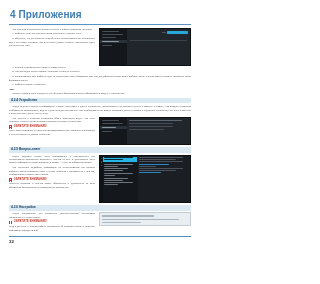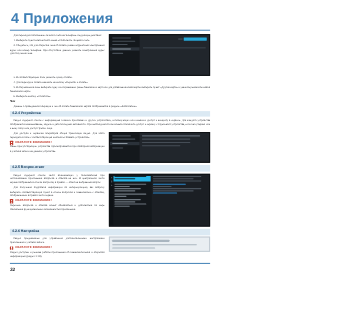--- a/index.html
+++ b/index.html
@@ -1,20 +1,20 @@
 <!DOCTYPE html>
 <html><head>
 <meta charset="utf-8">
 <style>
   html,body{margin:0;padding:0;background:#ffffff;}
   body{width:200px;height:284px;overflow:hidden;font-family:"Liberation Serif",serif;color:#1a1a1a;}
   .page{position:relative;width:200px;height:284px;background:#fff;box-sizing:border-box;padding:8px 9px 0 9px;}
 
   
-  .chapter-title{font-family:"Liberation Sans",sans-serif;font-size:13px;font-weight:bold;color:#3f7fb5;letter-spacing:.1px;line-height:1;margin:2px 0 4px 1px;}
+  .chapter-title{font-family:"Liberation Sans",sans-serif;font-size:10px;font-weight:bold;color:#3f7fb5;letter-spacing:.1px;line-height:1;margin:2px 0 4px 1px;}
   .chapter-rule{height:.8px;background:#3f7fb5;width:100%;margin-bottom:3px;opacity:.85;}
 
   
   .p{font-size:2.45px;line-height:1.42;text-align:justify;color:#20242a;margin:0 0 1.2px 0;}
   .p.ind{text-indent:3.2px;}
 
   
   .row{display:flex;gap:4px;align-items:flex-start;}
   .col-text{flex:0 0 86px;}
   .col-shot{flex:1 1 auto;}

